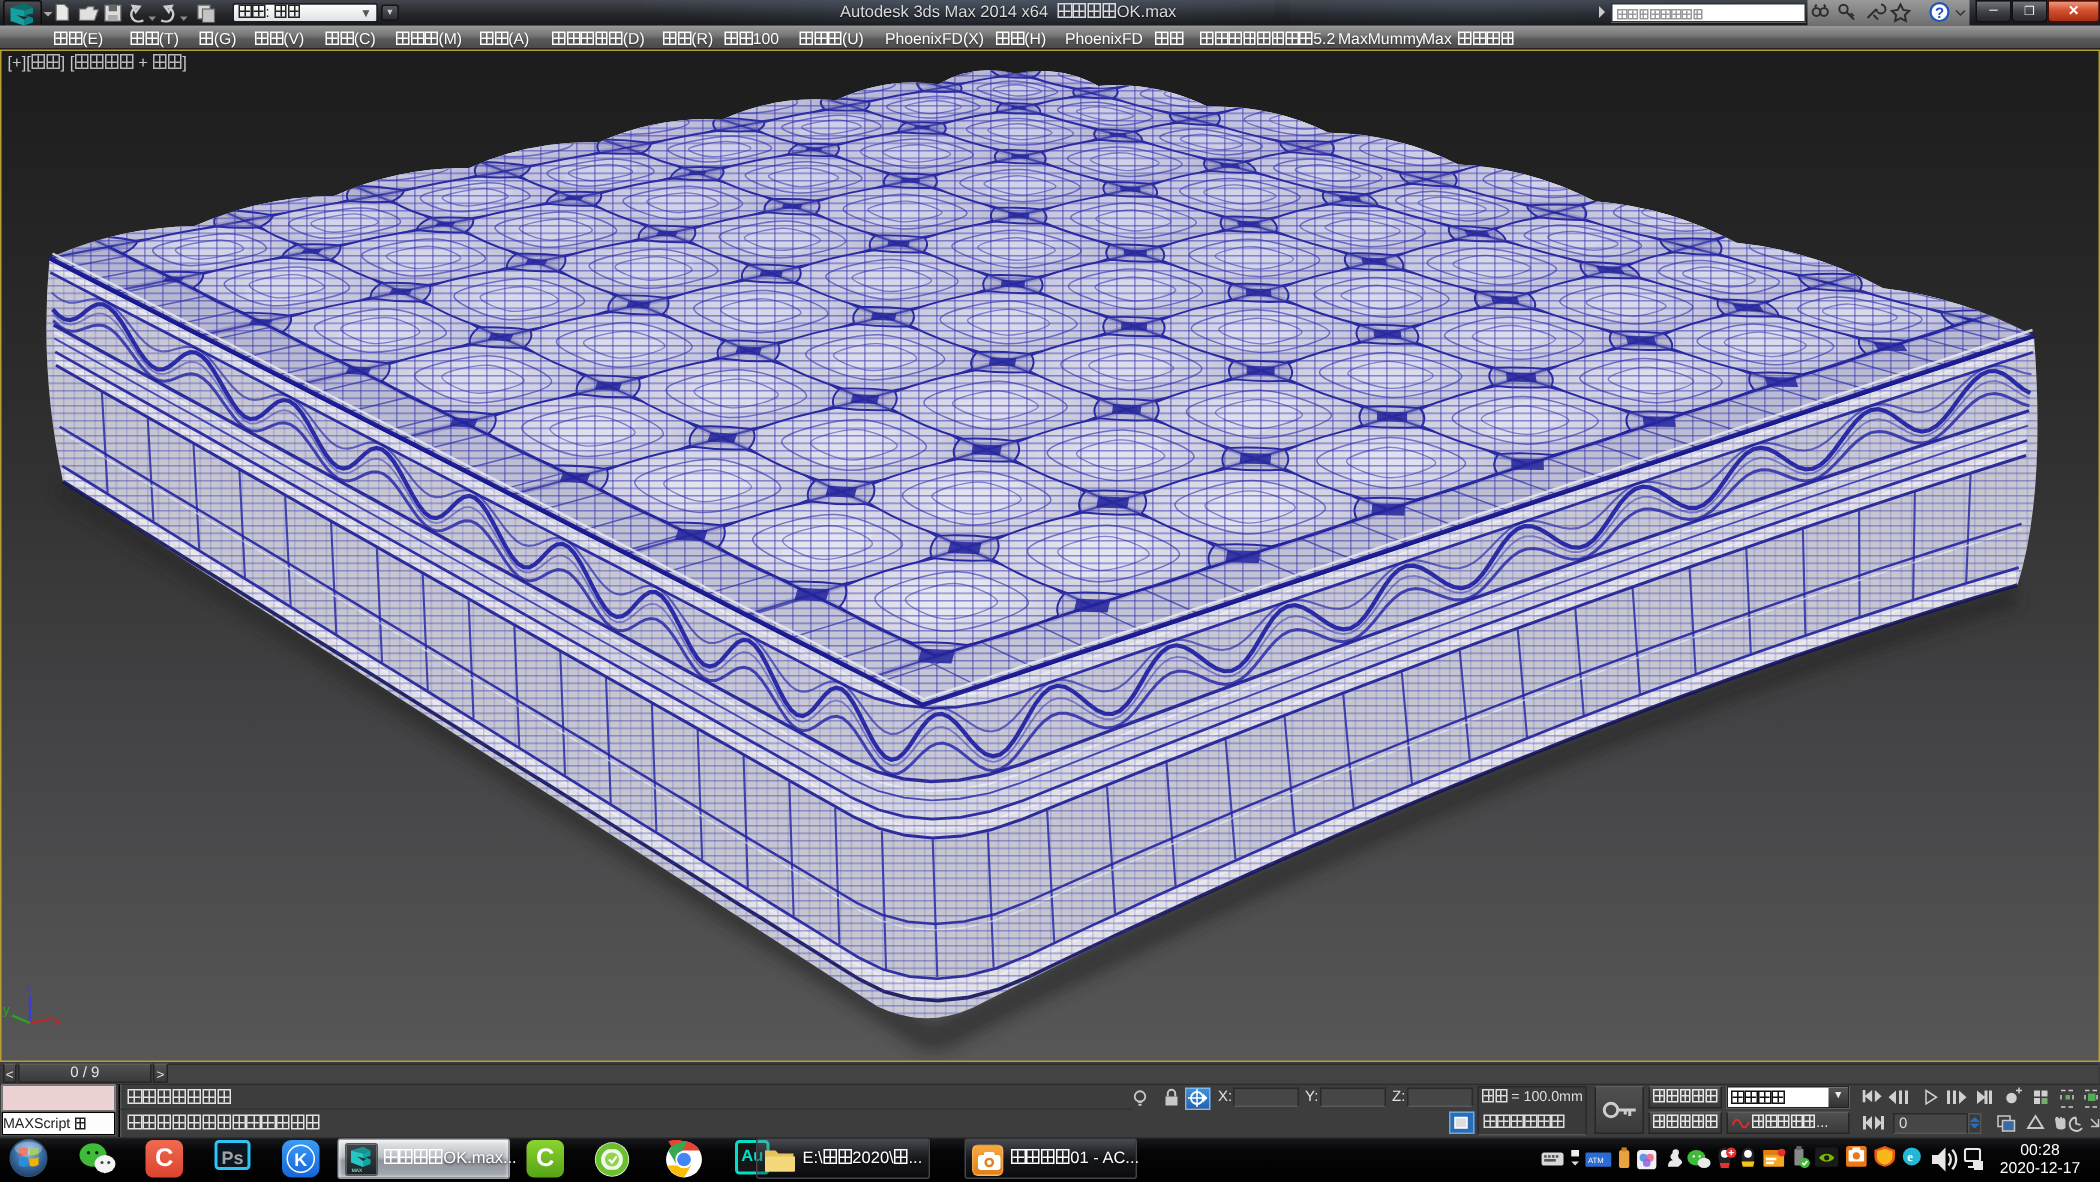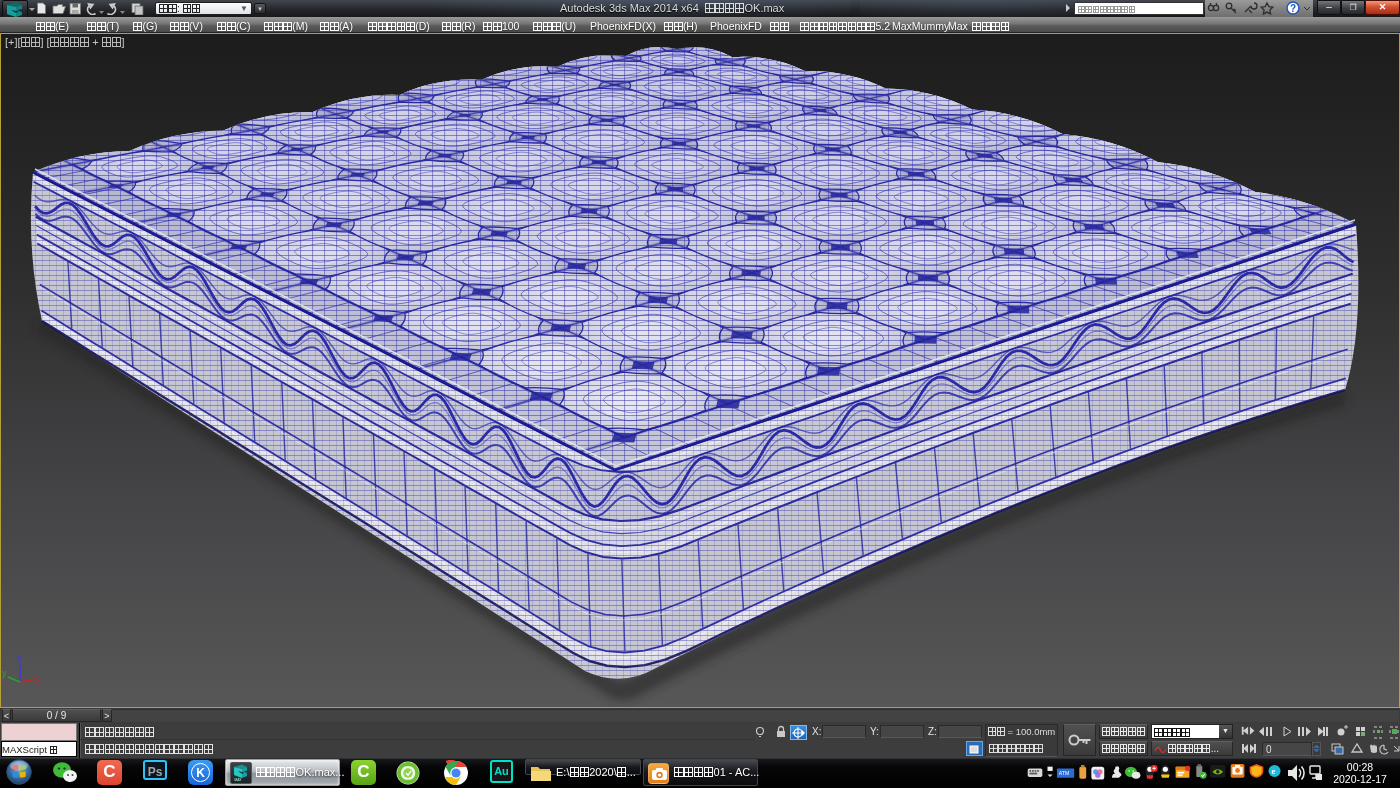--- a/index.html
+++ b/index.html
@@ -655,21 +655,21 @@
       <svg class="ticon" style="left:443px" width="25" height="25" viewBox="0 0 25 25">
 <circle cx="12.5" cy="12.5" r="11.5" fill="#fff"></circle>
 <path d="M12.5 1 a11.5 11.5 0 0 1 10 5.8 l-10 0 z M22.6 6.9 a11.5 11.5 0 0 1 -1.5 12.9 l-5 -8.7 z M21 19.9 a11.5 11.5 0 0 1 -12.4 3.6 l5.1 -8.8 z M8.4 23.4 a11.5 11.5 0 0 1 -7.2 -10.9 l5.1 8.8 z M1.2 12.3 a11.5 11.5 0 0 1 4.8 -9.3 l5 8.7 z M6.2 2.9 a11.5 11.5 0 0 1 16.3 3.9" fill="none"></path>
 <path d="M12.5 1 a11.5 11.5 0 0 1 9.9 5.7 l-9.9 0 a5.8 5.8 0 0 0 -5 2.9 l-5 -8.6 a11.5 11.5 0 0 1 10 0 z" fill="#ea4335" transform="rotate(0 12.5 12.5)"></path>
 <path d="M22.4 6.7 a11.5 11.5 0 0 1 -1.3 13 l-5 -8.6 a5.8 5.8 0 0 0 -3.6 -4.4 z" fill="#fbbc05" transform="rotate(120 12.5 12.5)"></path>
 <path d="M22.4 6.7 a11.5 11.5 0 0 1 -1.3 13 l-5 -8.6 a5.8 5.8 0 0 0 -3.6 -4.4 z" fill="#34a853" transform="rotate(240 12.5 12.5)"></path>
 <circle cx="12.5" cy="12.5" r="5.6" fill="#fff"></circle>
         <circle cx="12.5" cy="12.5" r="4.4" fill="#4285f4"></circle>
       </svg>
       <div class="ticon" style="left:490px;width:23px;height:23px;background:#161616;border:2px solid #00e0c8;border-radius:3px;color:#00e0c8;font-size:11px;font-weight:bold;text-align:center;line-height:19px">Au</div>
-      <div class="abs" style="left:525px;top:1px;width:116px;height:16px;border:1px solid #42454c;border-radius:2px;background:linear-gradient(rgba(130,135,145,.45),rgba(60,62,70,.35) 50%,rgba(25,26,30,.4));">
+      <div class="abs" style="left:504px;top:1px;width:116px;height:27px;border:1px solid #42454c;border-radius:2px;background:linear-gradient(rgba(130,135,145,.45),rgba(60,62,70,.35) 50%,rgba(25,26,30,.4));">
 <svg class="abs" style="left:4px;top:4px" width="22" height="19" viewBox="0 0 22 19">
           <path d="M1 3 h7 l2 2 h10 v12 h-19 z" fill="#e8c35a"></path>
           <path d="M1 7 h20 v10 h-20 z" fill="#f5d87a"></path>
         </svg>
 <div class="abs" style="left:30px;top:6px;font-size:11px;color:#fff;text-shadow:0 1px 2px #000;white-space:nowrap">E:\<span class="cjs"><i class="cj"></i><i class="cj"></i></span>2020\<span class="cjs"><i class="cj"></i></span>...</div>
       </div>
       <div class="abs" style="left:643px;top:1px;width:115px;height:27px;border:1px solid #42454c;border-radius:2px;background:linear-gradient(rgba(130,135,145,.45),rgba(60,62,70,.35) 50%,rgba(25,26,30,.4));">
 <div class="abs" style="left:4px;top:3px;width:21px;height:21px;background:linear-gradient(#f5a93f,#e07f1a);border:1px solid #fff3;border-radius:4px"><svg width="21" height="21" viewBox="0 0 21 21">
             <rect x="3" y="6" width="15" height="10" rx="2" fill="#fff"></rect>
             <circle cx="10.5" cy="11" r="3.2" fill="#e07f1a"></circle>

